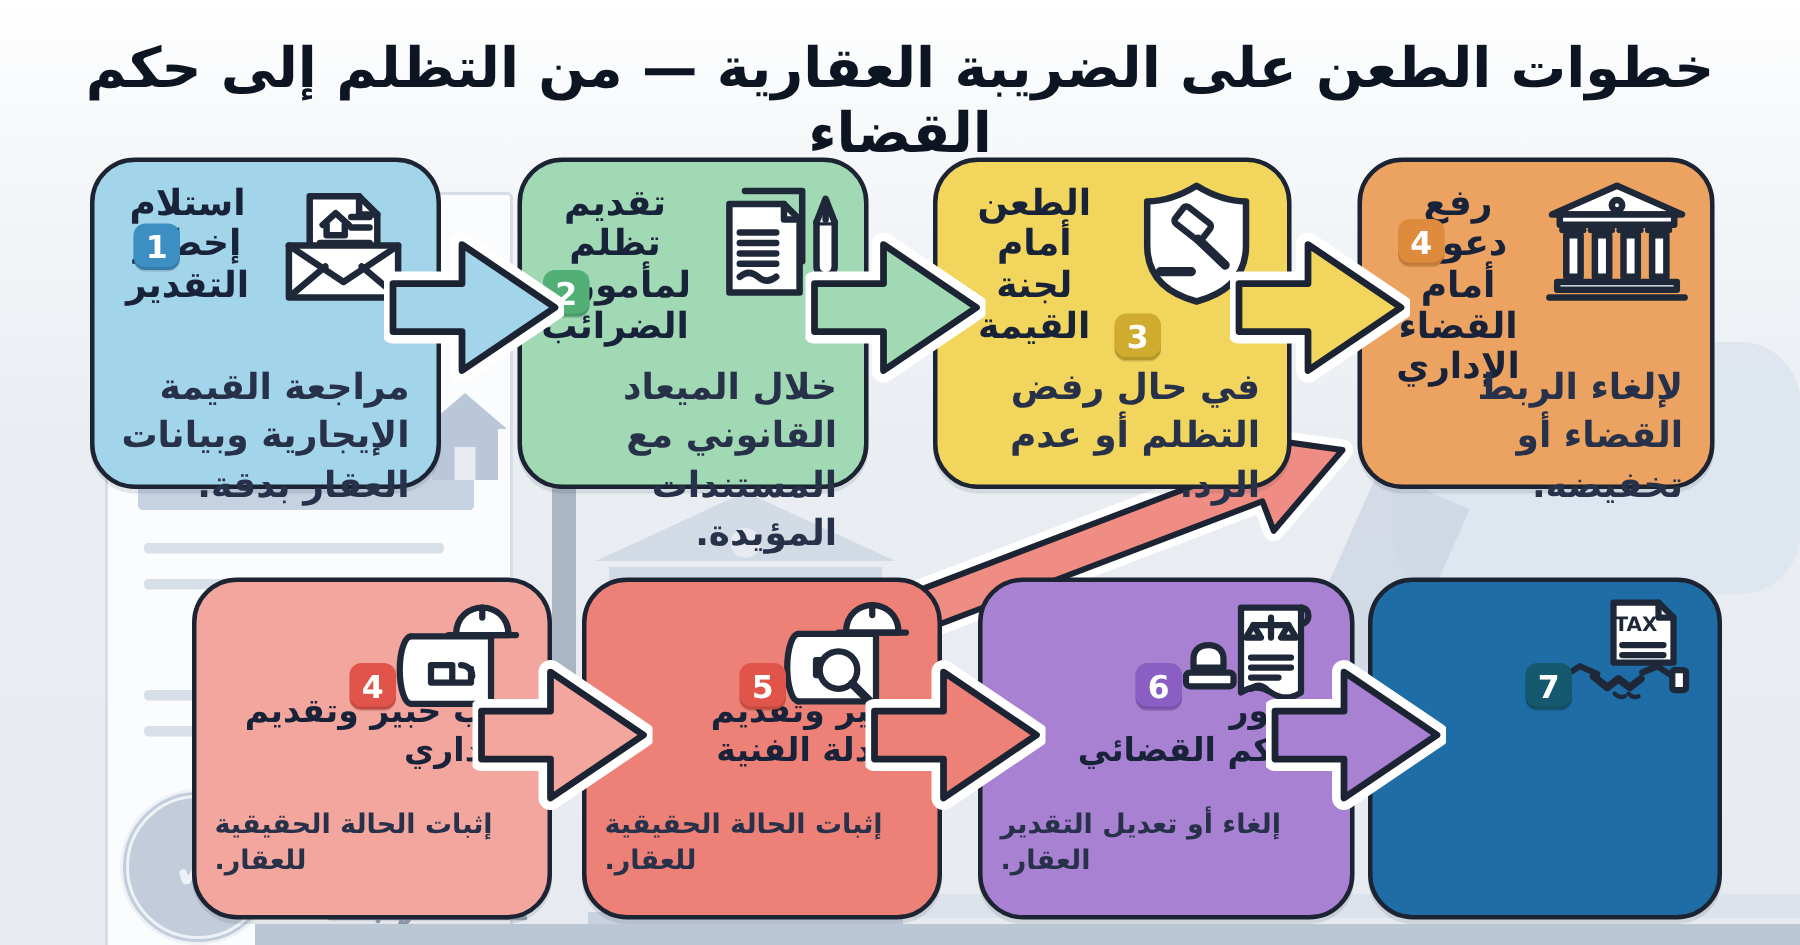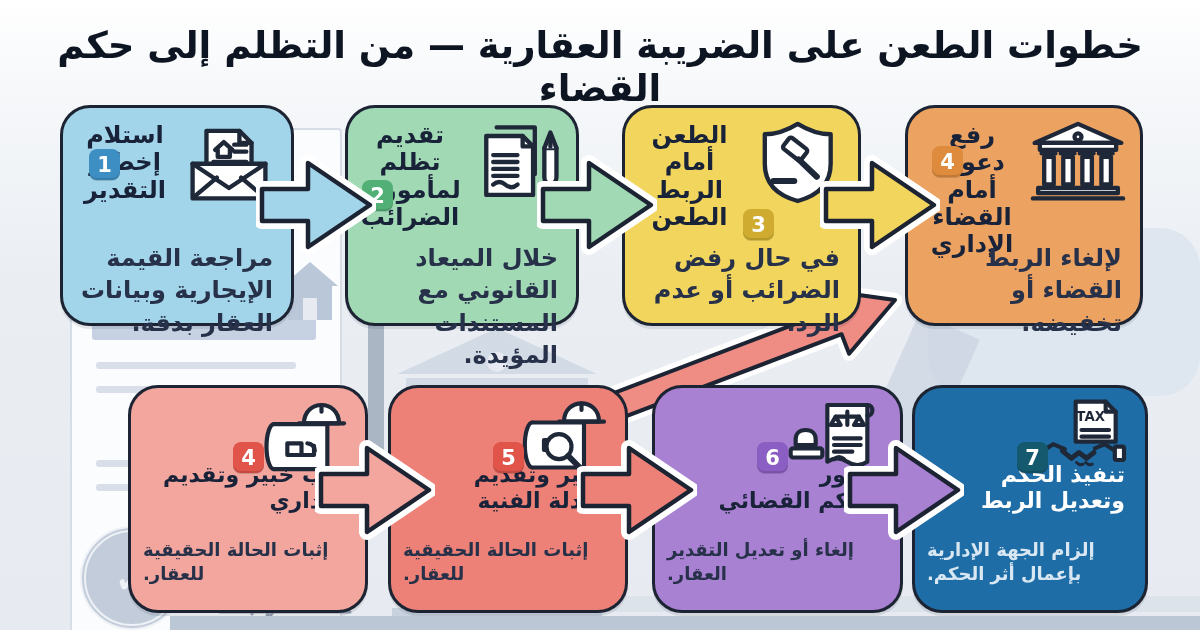--- a/index.html
+++ b/index.html
@@ -171,23 +171,23 @@
         <svg width="104" height="92" viewBox="0 0 120 100">
           <g class="ico">
             <path class="icoF" d="M62 6 C75 14 89 18 100 18 V52 C100 76 84 89 62 95 C40 89 24 76 24 52 V18 C35 18 49 14 62 6 Z"></path>
             <rect class="icoF" x="46" y="27" width="26" height="16" rx="3" transform="rotate(38 59 35)"></rect>
             <path d="M63 47 L84 67" stroke-width="7"></path>
             <path d="M34 72 h24" stroke-width="7"></path>
           </g>
         </svg>
       </div>
       <div class="t-title">الطعن أمام
-الربط الطعن</div>
-    </div>
-    <div class="t-desc">في حال رفض الضرائب أو عدم الرد.</div>
+لجنة القيمة</div>
+    </div>
+    <div class="t-desc">في حال رفض التظلم أو عدم الرد.</div>
   </div>
 
   <div class="step s4" style="background-color: rgb(236, 163, 98);">
     <div class="badge" style="background-color: rgb(222, 139, 62);">4</div>
     <div class="t-head">
       <div class="t-icon">
         <svg width="104" height="92" viewBox="0 0 120 100">
           <g class="ico">
             <path class="icoF" d="M60 6 L110 28 H10 Z"></path>
             <circle class="icoF" cx="60" cy="21" r="4"></circle>
@@ -281,23 +281,20 @@
           <path d="M12 66 l17 -11 14 6"></path>
           <path d="M108 66 l-17 -11 -12 5"></path>
           <path d="M40 63 l11 9 9 -7 9 7 9 -7" stroke-width="6"></path>
           <rect class="icoF" x="6" y="58" width="11" height="16" rx="2"></rect>
           <rect class="icoF" x="103" y="58" width="11" height="16" rx="2"></rect>
           <path d="M57 77 q4 4 8 2 M68 77 q4 4 8 2" stroke-width="3.5"></path>
         </g>
         <text x="74" y="27" text-anchor="middle" font-size="16" font-weight="bold" fill="#1f2838">TAX</text>
       </svg>
     </div>
-    <div class="b-title">تنفيذ الحكم
-وتعديل الربط</div>
-    <div class="b-desc">إلزام الجهة الإدارية بإعمال أثر الحكم.</div>
   </div>
 
   <svg class="conn c1" viewBox="0 0 120 120">
     <path d="M6 44 H52 V18 L114 60 L52 102 V76 H6 Z" stroke="#ffffff" stroke-width="16" fill="#ffffff" stroke-linejoin="round"></path>
     <path d="M6 44 H52 V18 L114 60 L52 102 V76 H6 Z" stroke="#1c2433" stroke-width="4.5" stroke-linejoin="round" fill="#a3d5ea"></path>
   </svg>
   <svg class="conn c2" viewBox="0 0 120 120">
     <path d="M6 44 H52 V18 L114 60 L52 102 V76 H6 Z" stroke="#ffffff" stroke-width="16" fill="#ffffff" stroke-linejoin="round"></path>
     <path d="M6 44 H52 V18 L114 60 L52 102 V76 H6 Z" stroke="#1c2433" stroke-width="4.5" stroke-linejoin="round" fill="#a2d9b5"></path>
   </svg>

